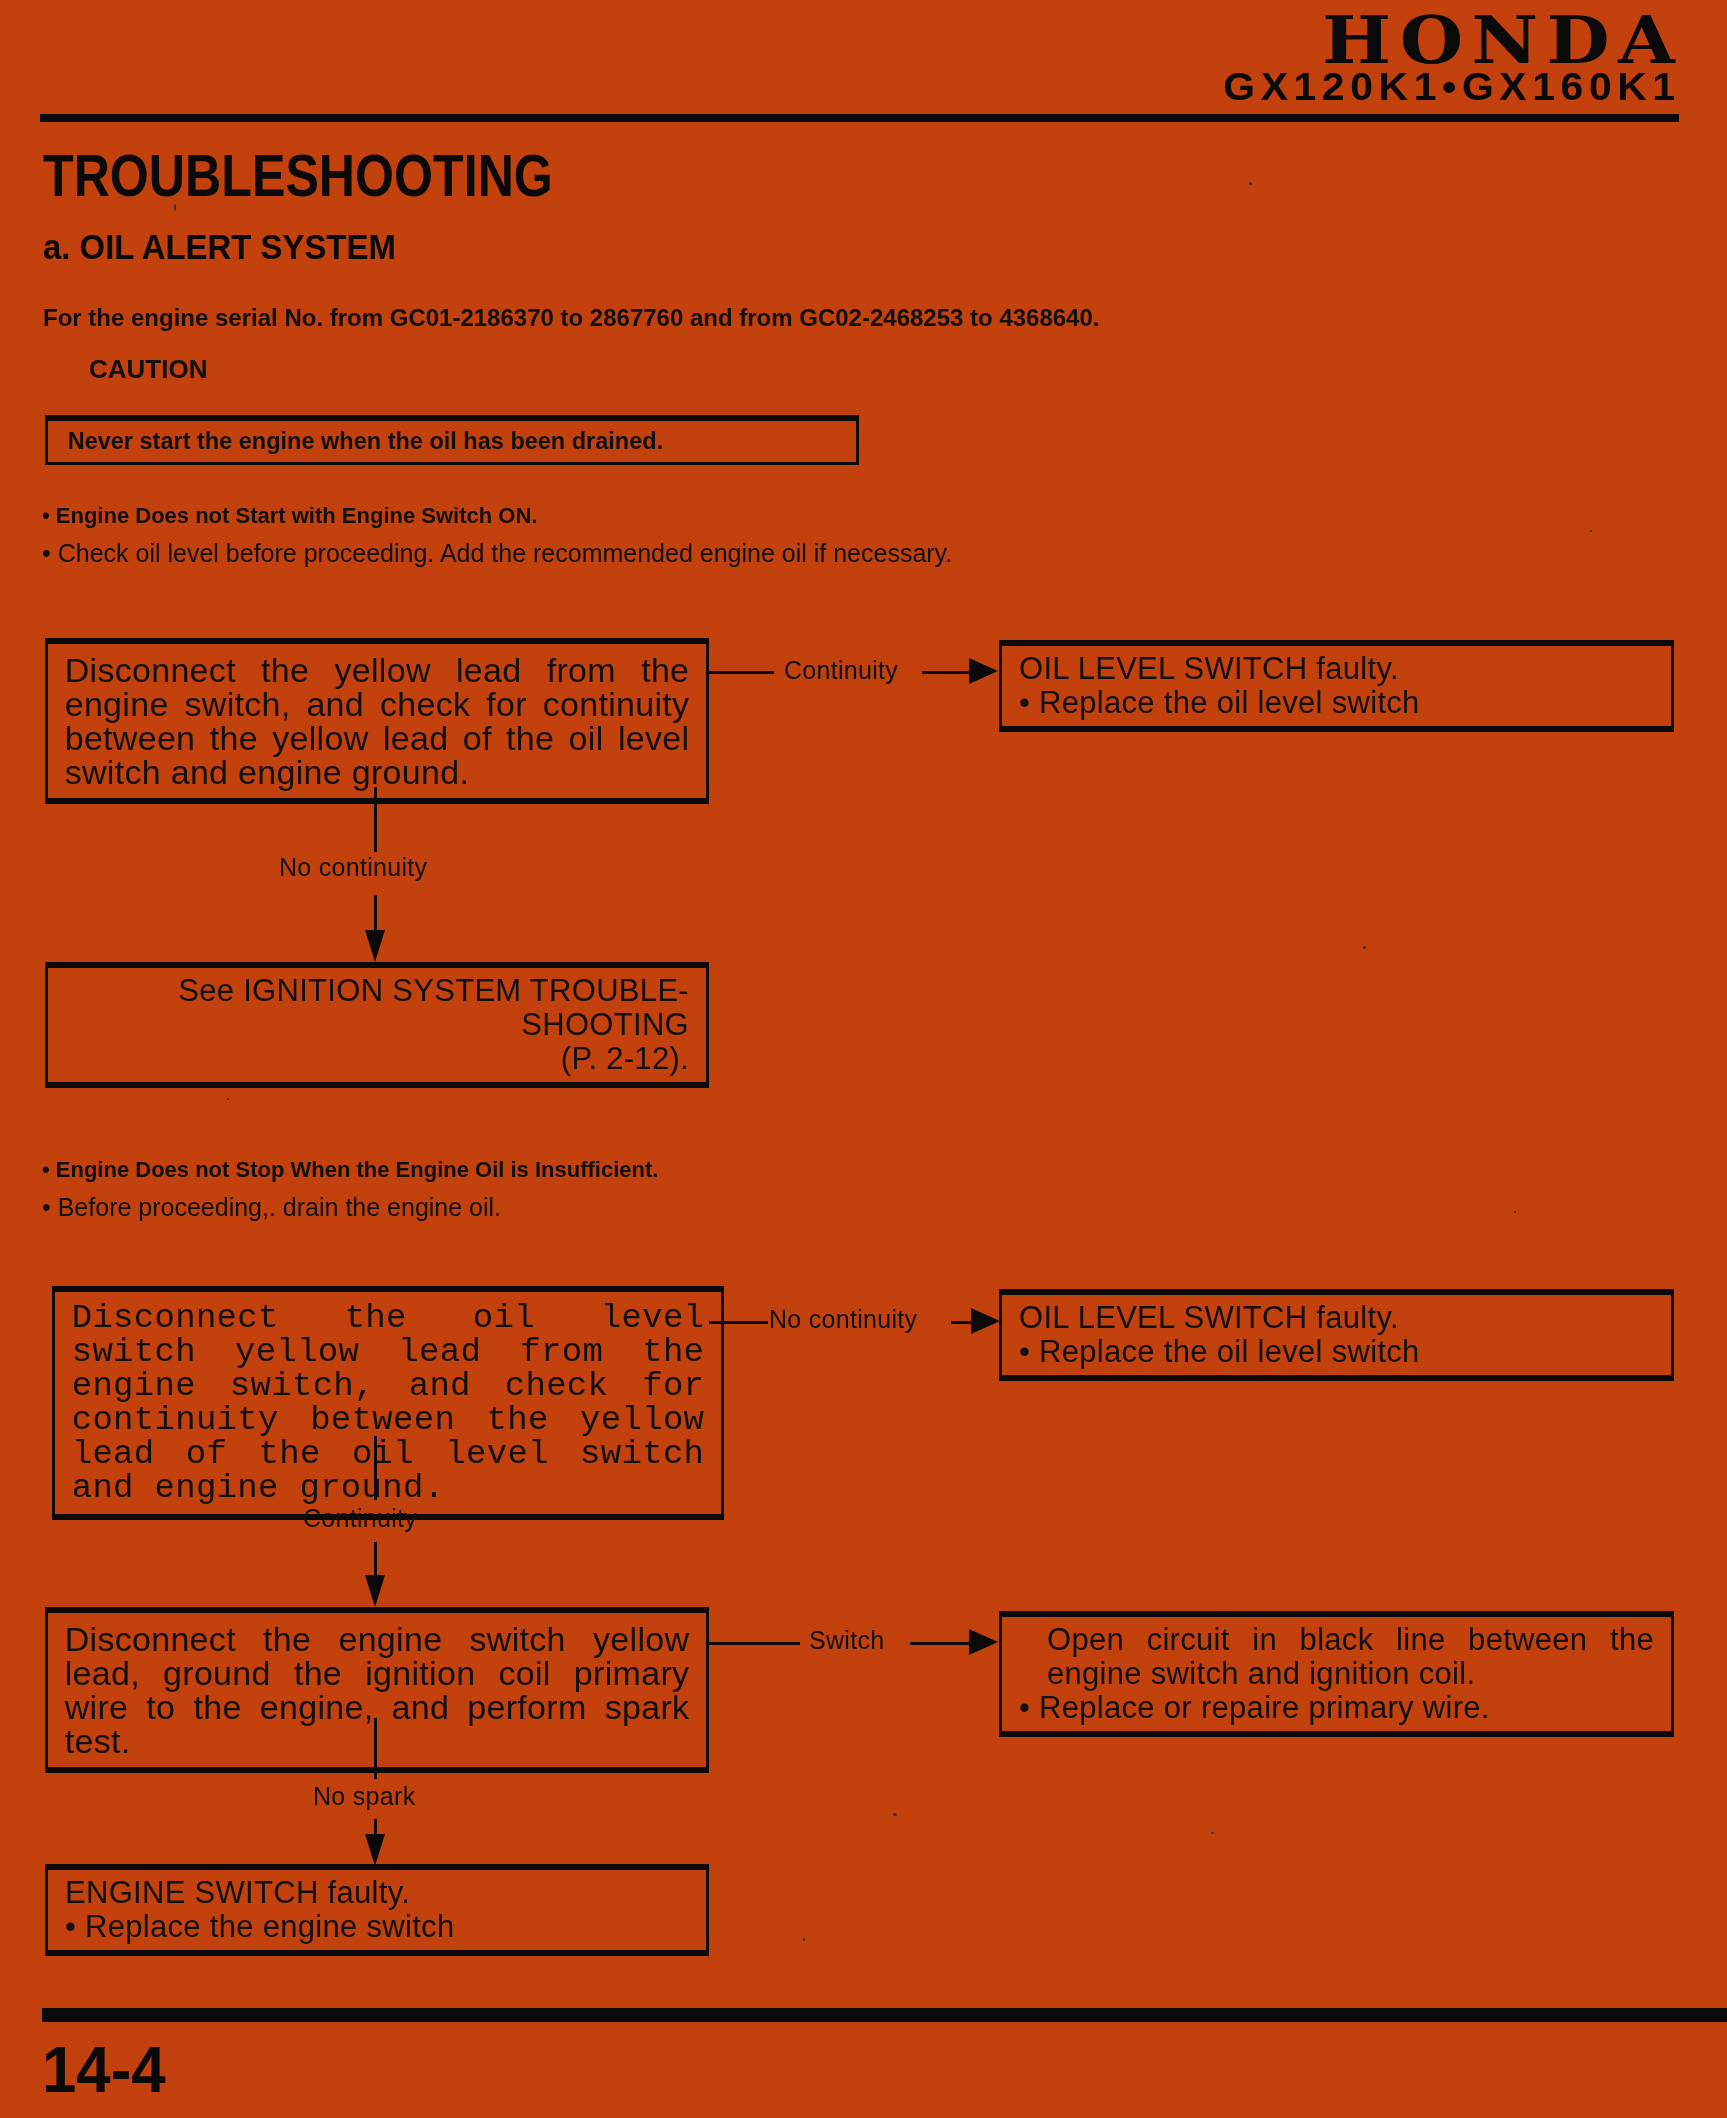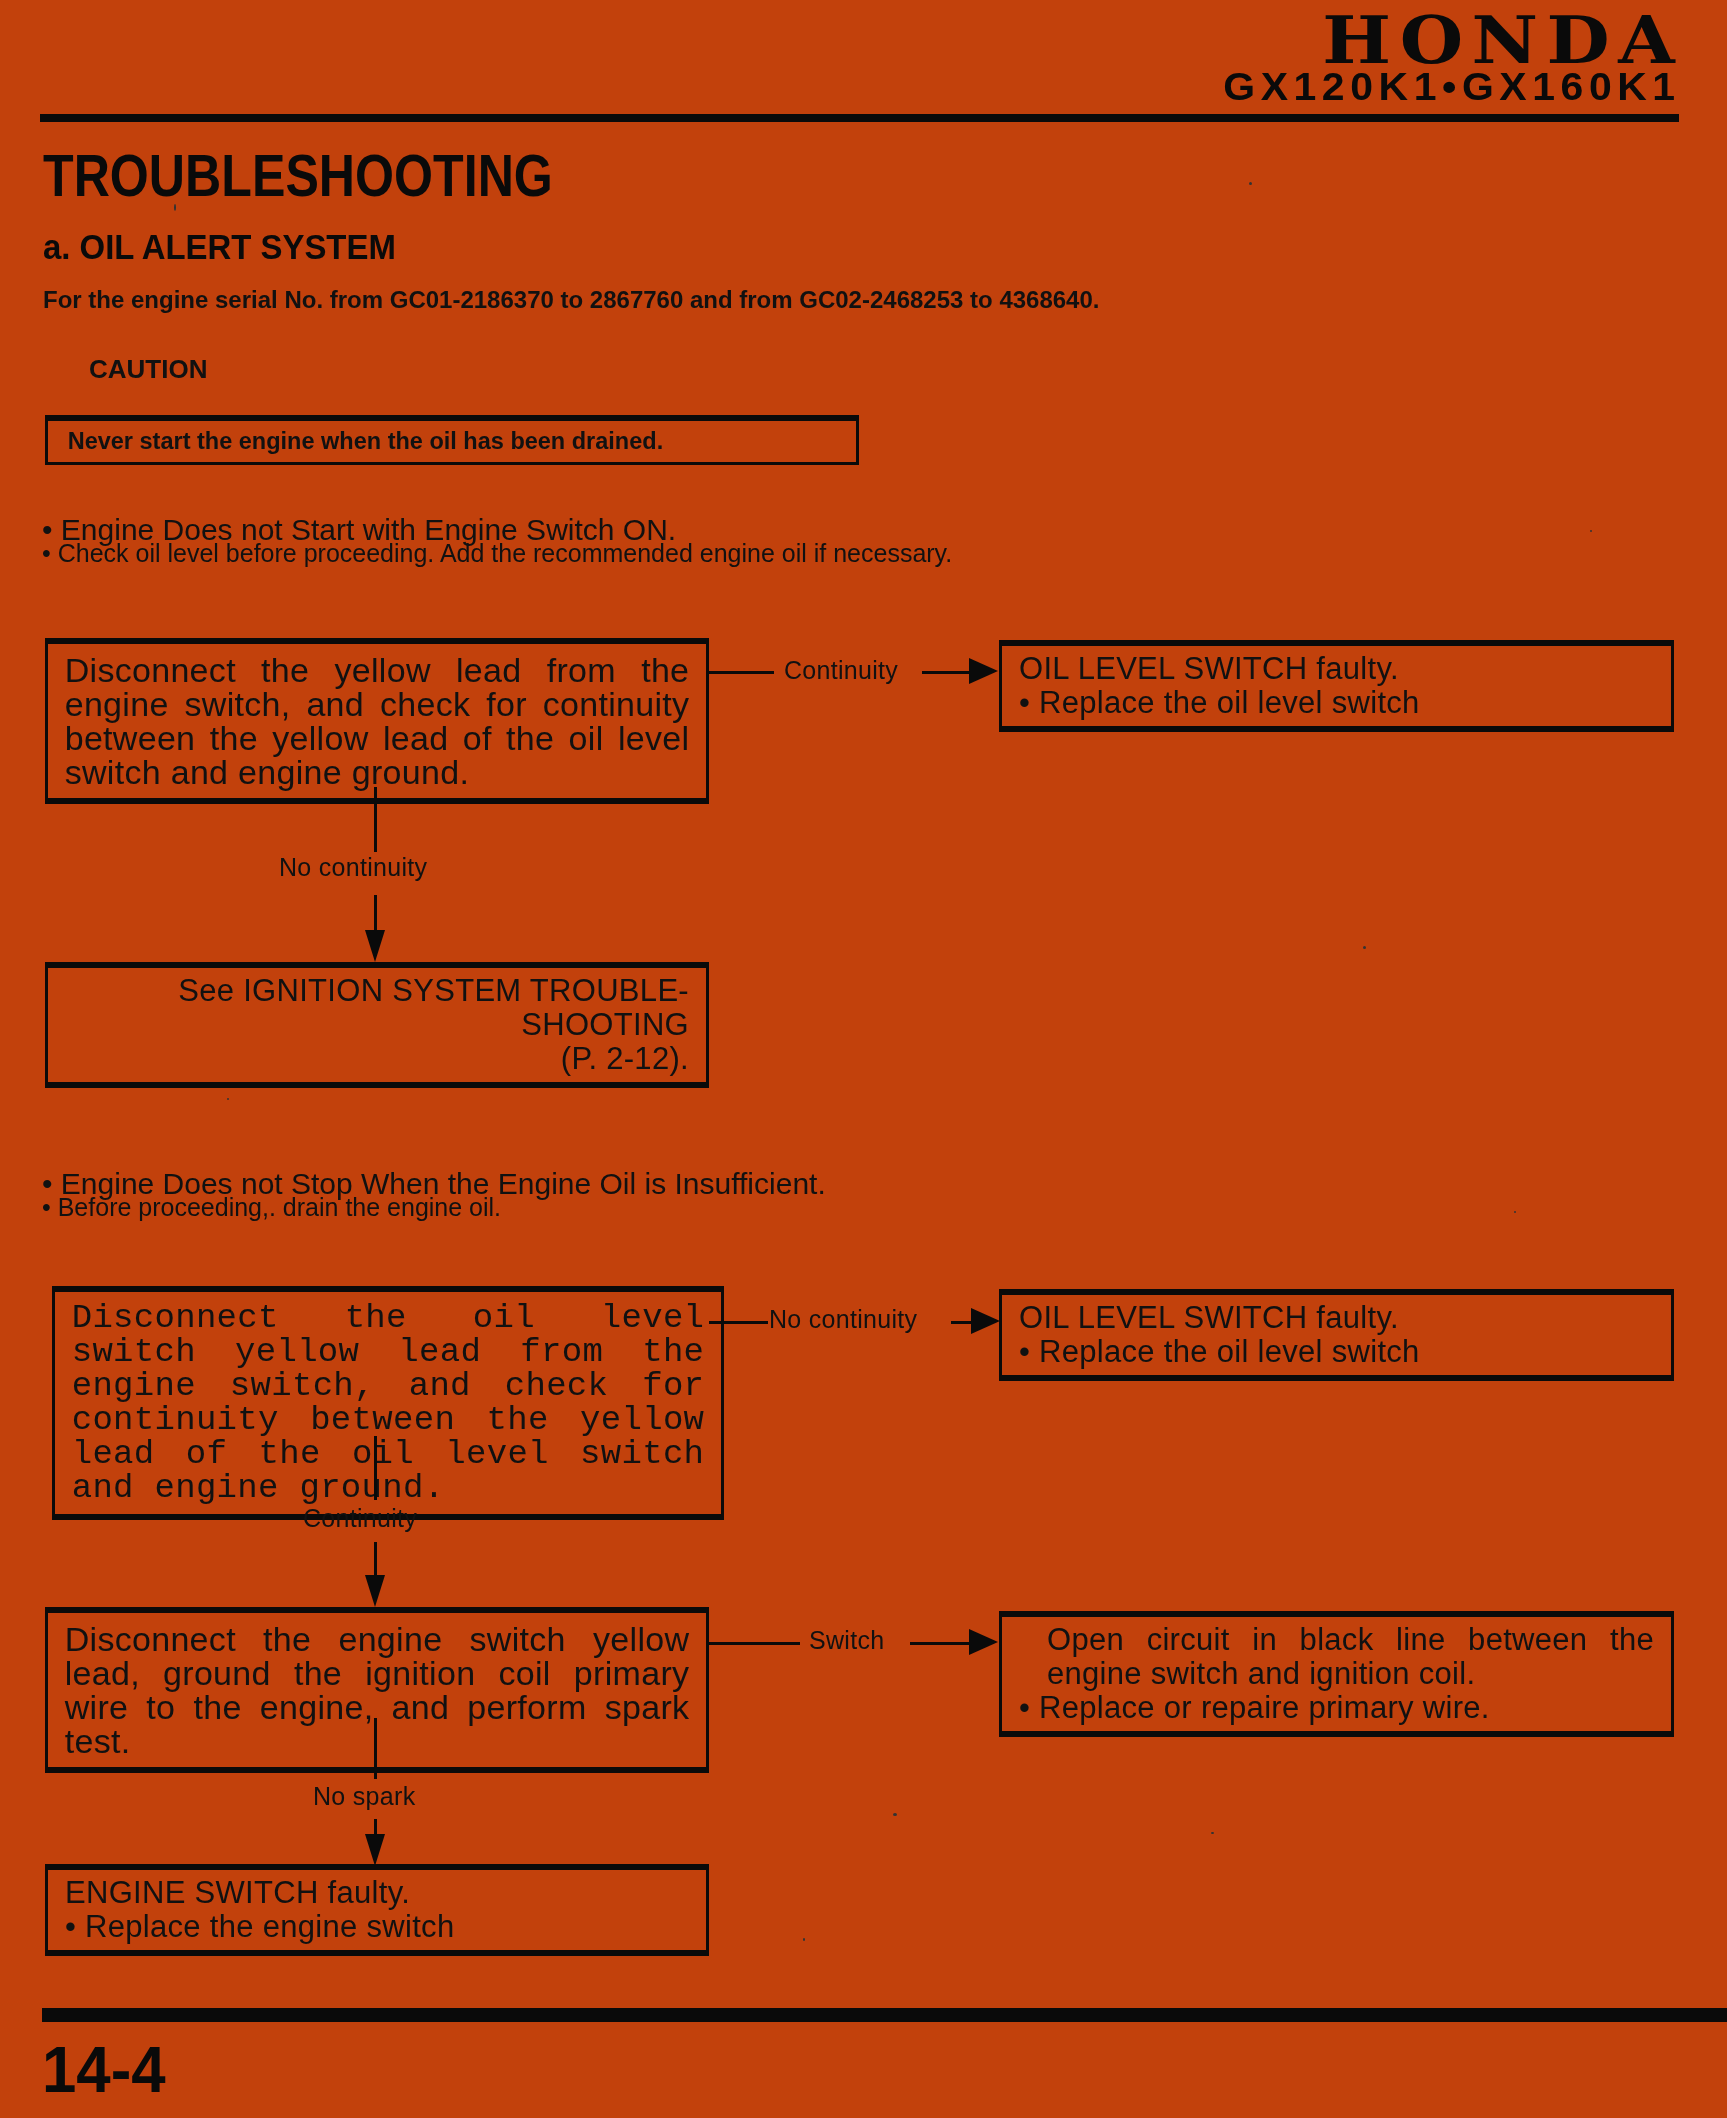--- a/index.html
+++ b/index.html
@@ -51,21 +51,21 @@
   .caution-label { font-size:26px; font-weight:bold; }
   .caution-box {
     border:3.8px solid #0a0a0a;
     border-top-width:6.8px;
     height:50px;
     display:flex; align-items:center;
     padding:0 19.7px;
     font-size:23.5px; font-weight:bold;
     white-space:nowrap;
   }
-  .bullet-bold { font-size:30px; font-weight:normal; white-space:nowrap;margin-top:10px; }
+  .bullet-bold { font-size:22px; font-weight:bold; white-space:nowrap; }
   .bullet-reg  { font-size:25px; white-space:nowrap; }
 
   
   .flowbox {
     border:3.8px solid #0a0a0a;
     border-top-width:6px; border-bottom-width:6px;
     padding:9px 16.7px;
     font-size:34px; line-height:34px;
     letter-spacing:0.3px;
     text-align:justify;
@@ -107,21 +107,21 @@
 <body>
 
 <div class="page">
 
   <div class="abs brand" style="right:45px; top:1.5px;">HONDA</div>
   <div class="abs models" style="right:47px; top:65px;">GX120K1•GX160K1</div>
   <div class="abs rule" style="left:40px; top:114px; width:1639px; height:8.3px;"></div>
 
   <div class="abs h1" style="left:43px; top:142px;">TROUBLESHOOTING</div>
   <div class="abs h2" style="left:43px; top:227px;">a. OIL ALERT SYSTEM</div>
-  <div class="abs serial" style="left:43px; top:286px;">For the engine serial No. from GC01-2186370 to 2867760 and from GC02-2468253 to 4368640.</div>
+  <div class="abs serial" style="left:43px; top:304px;">For the engine serial No. from GC01-2186370 to 2867760 and from GC02-2468253 to 4368640.</div>
 
   <div class="abs caution-label" style="left:43px; top:354px;margin-left:46px;">CAUTION</div>
   <div class="abs caution-box" style="left:45px; top:415px; width:814px;">
     <span>Never start the engine when the oil has been drained.</span>
   </div>
 
   <div class="abs bullet-bold" style="left:42px; top:503px;">• Engine Does not Start with Engine Switch ON.</div>
   <div class="abs bullet-reg" style="left:42px; top:539px;">• Check oil level before proceeding. Add the recommended engine oil if necessary.</div>
 
   <div class="abs flowbox" style="left:45px; top:638px; width:664px;">Disconnect the yellow lead from the engine switch, and check for continuity between the yellow lead of the oil level switch and engine ground.</div>

